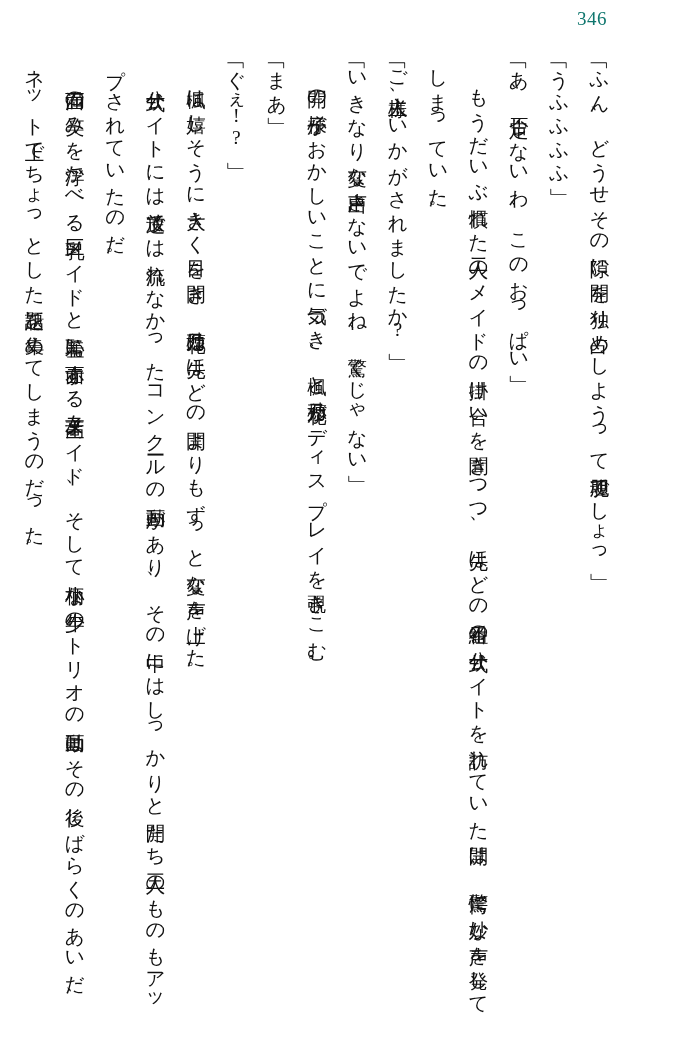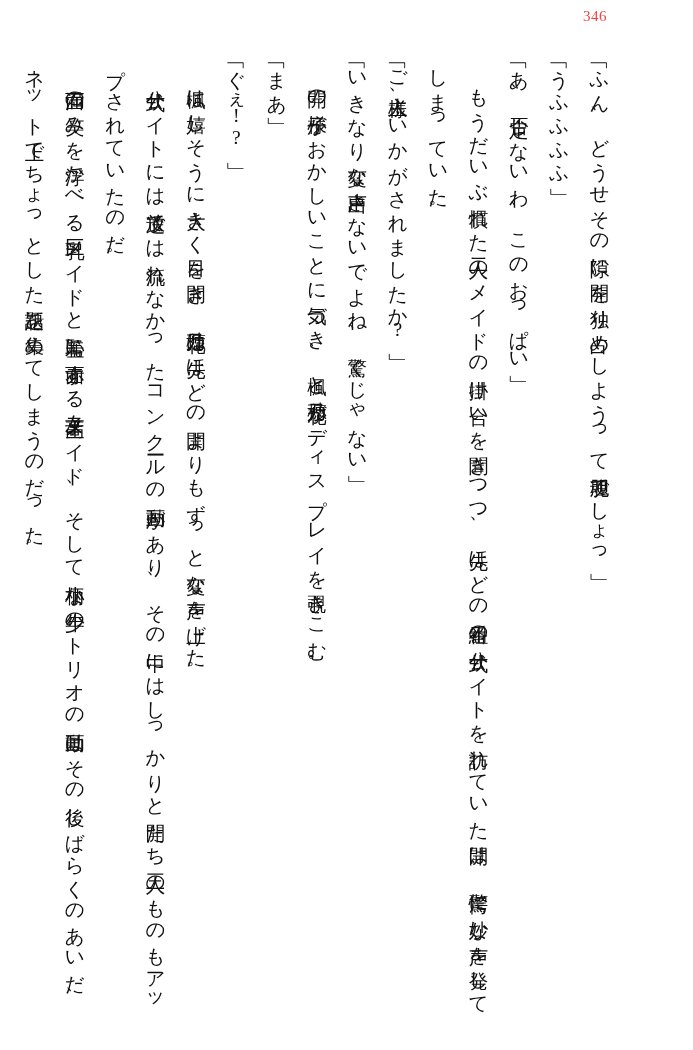--- a/index.html
+++ b/index.html
@@ -18,23 +18,23 @@
     position: relative;
     width: 693px;
     height: 1050px;
     background: #ffffff;
     box-sizing: border-box;
   }
   .page-number {
     position: absolute;
     top: 8px;
     right: 86px;
-    font-size: 15px;
+    font-size: 19px;
     letter-spacing: 0.5px;
-    color: #ef4444;
+    color: #0f766e;
     font-family: "Liberation Serif", "DejaVu Serif", serif;
   }
   .body-text {
     position: absolute;
     top: 56px;
     right: 74px;
     left: 66px;
     bottom: 44px;
     writing-mode: vertical-rl;
     text-orientation: upright;

